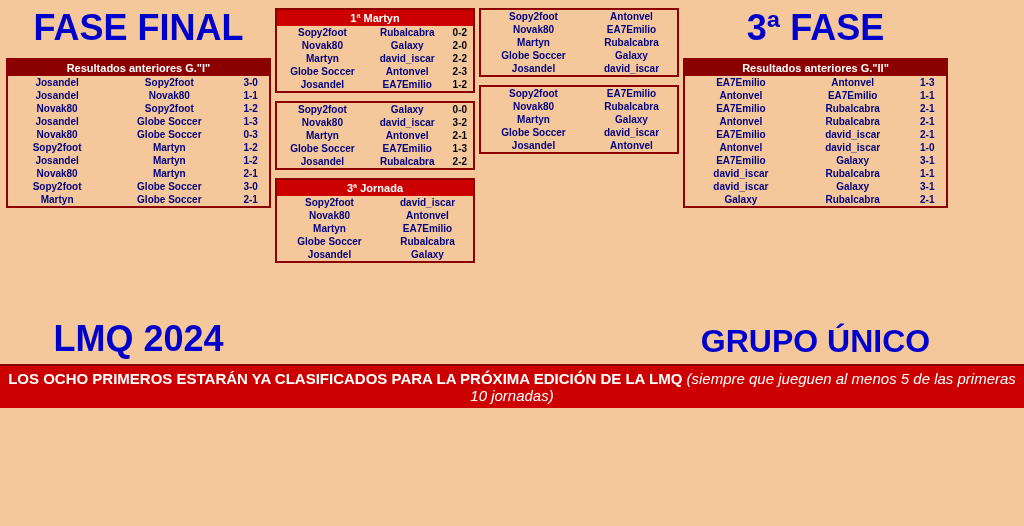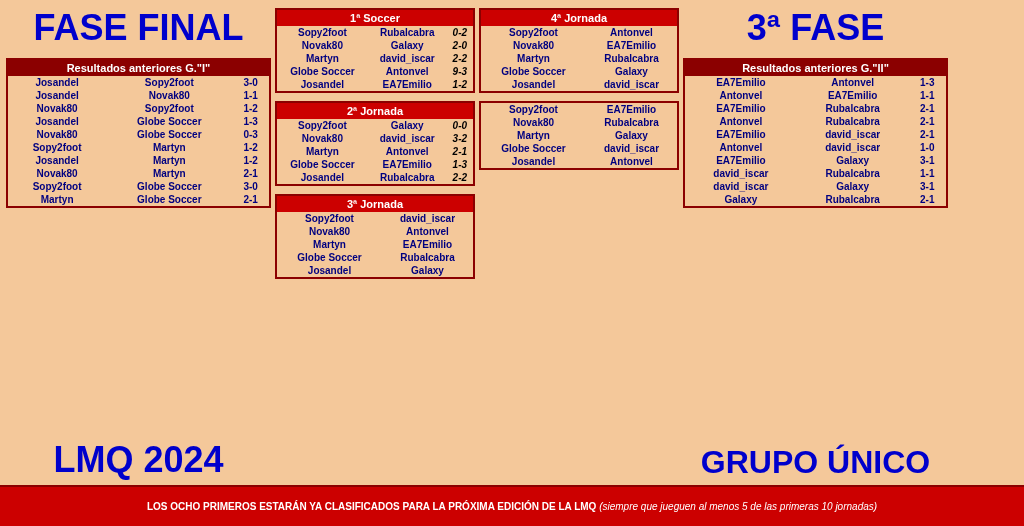--- a/index.html
+++ b/index.html
@@ -6,21 +6,21 @@
     body {
       background-color: #f4c89a;
       font-family: Arial, sans-serif;
       width: 1024px;
       height: 526px;
       overflow: hidden;
       position: relative;
     }
     .main-container {
       width: 1024px;
-      height: 526px;
+      height: 408px;
       background-color: #f4c89a;
       display: flex;
       flex-direction: column;
     }
     .content-area {
       display: flex;
       flex: 1;
       padding: 8px 6px 4px 6px;
       gap: 4px;
     }
@@ -127,30 +127,29 @@
     .jornada-block td {
       font-size: 10px;
       padding: 1px 3px;
       text-align: center;
       color: #000080;
       font-weight: bold;
     }
     .jornada-block td.score {
       color: #000;
       font-weight: bold;
-      font-style: italic;
     }
     
     .bottom-bar {
       background-color: #cc0000;
       color: #fff;
-      font-size: 10px;
-      font-weight: bold;
-      text-align: center;
-      padding: 14px 8px;
+      font-size: 15px;
+      font-weight: bold;
+      text-align: center;
+      padding: 4px 8px;
       border-top: 2px solid #8b0000;
     }
     .bottom-bar .italic-part {
       font-style: italic;
       font-weight: normal;
     }
   </style>
 </head>
 <body>
 
@@ -216,53 +215,52 @@
               </tr>
             </tbody>
         </table>
       </div>
 
       <div class="lmq-title">LMQ 2024</div>
     </div>
 
     <div class="jornadas-col" id="jornadas-left-col">
         <div class="jornada-block">
-          <div class="jornada-header">1ª Soccer</div>
+          <div class="jornada-header">1ª Martyn</div>
           <table>
             <tbody>
               <tr>
                 <td>Sopy2foot</td>
                 <td>Rubalcabra</td>
                 <td class="score">0-2</td>
               </tr>
               <tr>
                 <td>Novak80</td>
                 <td>Galaxy</td>
                 <td class="score">2-0</td>
               </tr>
               <tr>
                 <td>Martyn</td>
                 <td>david_iscar</td>
                 <td class="score">2-2</td>
               </tr>
               <tr>
                 <td>Globe Soccer</td>
                 <td>Antonvel</td>
-                <td class="score">9-3</td>
+                <td class="score">2-3</td>
               </tr>
               <tr>
                 <td>Josandel</td>
                 <td>EA7Emilio</td>
                 <td class="score">1-2</td>
               </tr>
             </tbody>
           </table>
         </div>
         <div class="jornada-block">
-          <div class="jornada-header">2ª Jornada</div>
           <table>
             <tbody>
               <tr>
                 <td>Sopy2foot</td>
                 <td>Galaxy</td>
                 <td class="score">0-0</td>
               </tr>
               <tr>
                 <td>Novak80</td>
                 <td>david_iscar</td>
@@ -310,21 +308,20 @@
                 <td>Josandel</td>
                 <td>Galaxy</td>
               </tr>
             </tbody>
           </table>
         </div>
       </div>
 
     <div class="jornadas-col" id="jornadas-right-col">
         <div class="jornada-block">
-          <div class="jornada-header">4ª Jornada</div>
           <table>
             <tbody>
               <tr>
                 <td>Sopy2foot</td>
                 <td>Antonvel</td>
               </tr>
               <tr>
                 <td>Novak80</td>
                 <td>EA7Emilio</td>
               </tr>

